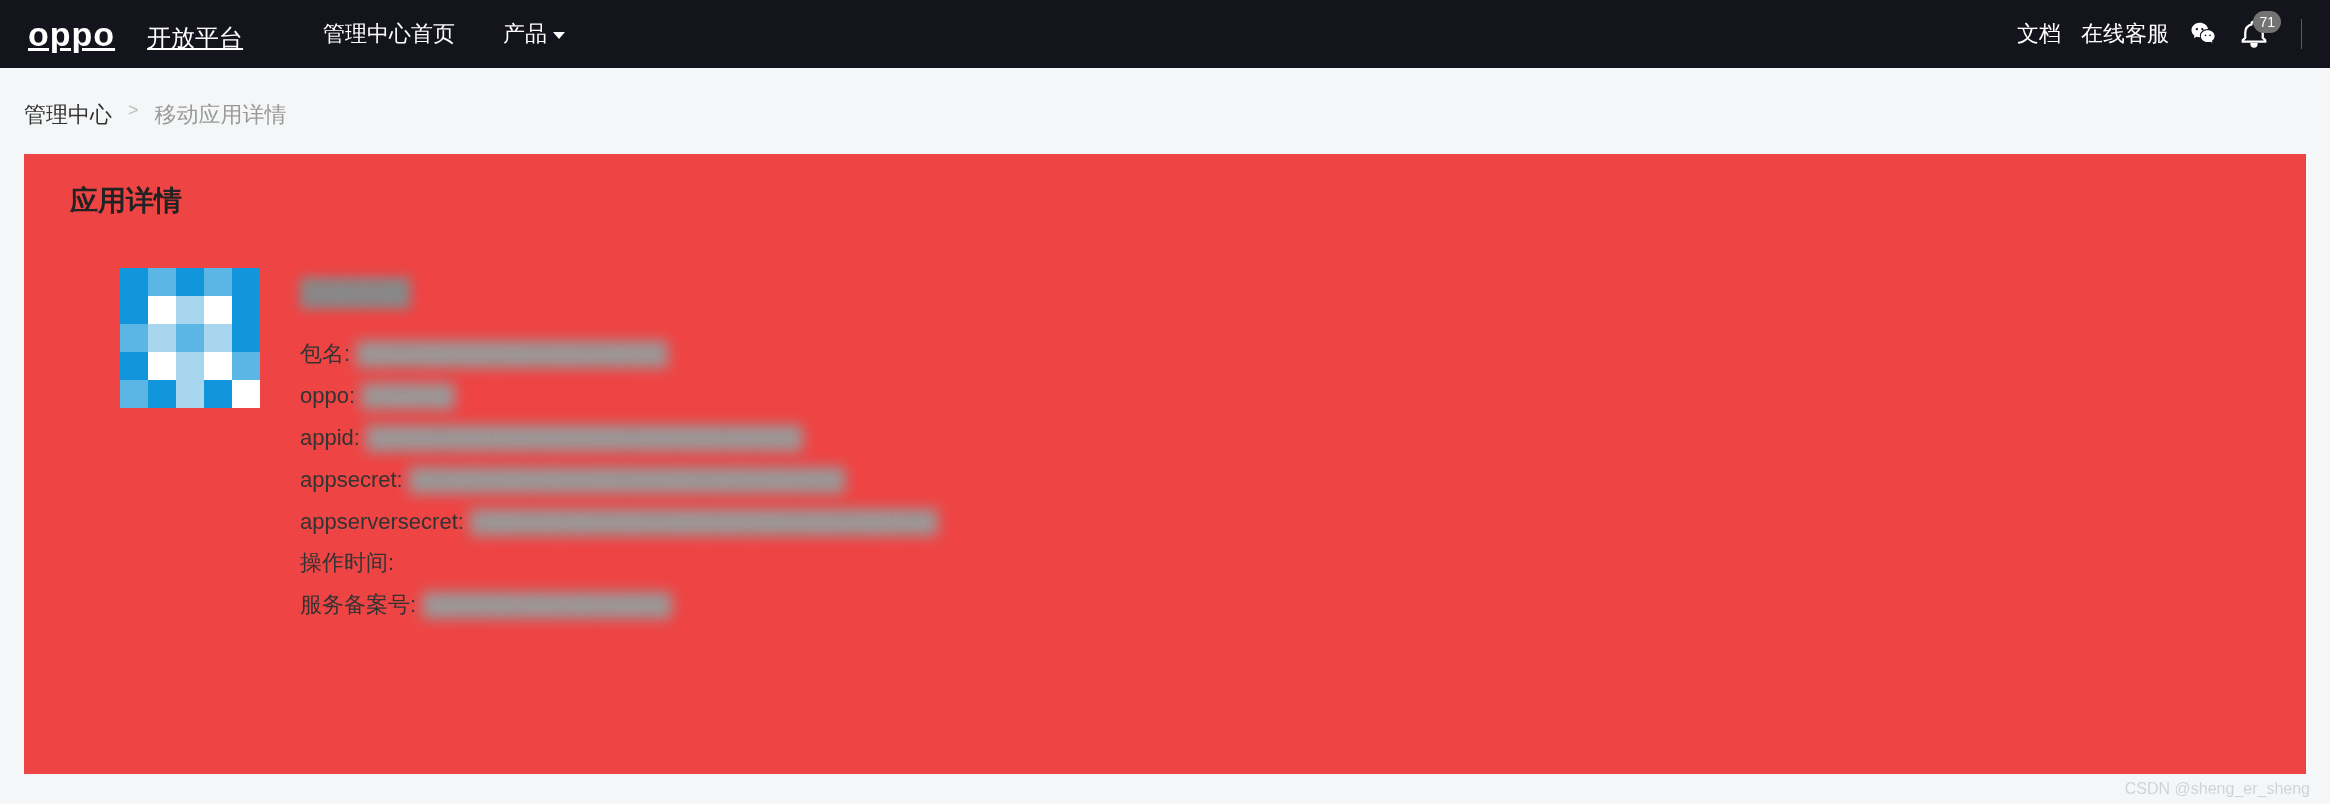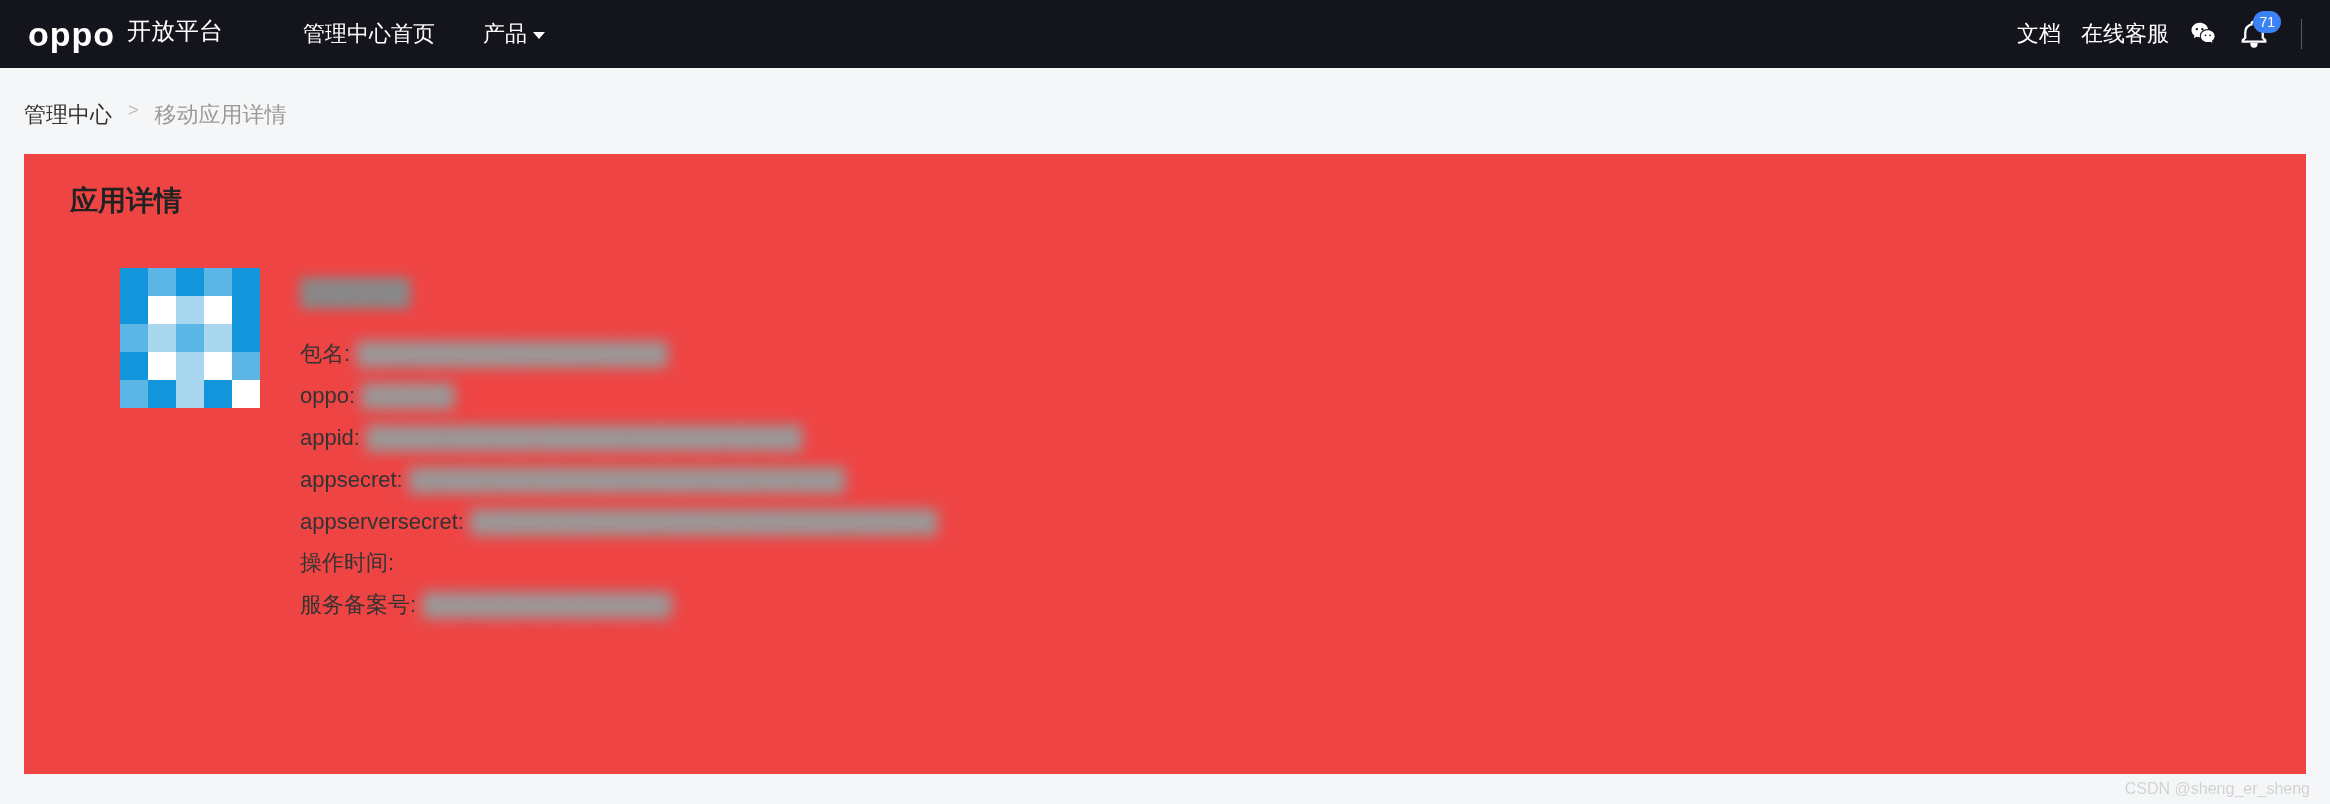--- a/index.html
+++ b/index.html
@@ -17,22 +17,23 @@
     .topbar {
       background: #13141c;
       height: 68px;
       display: flex;
       align-items: center;
       padding: 0 28px;
       color: #fff;
     }
     .logo-group {
       display: flex;
-      align-items: flex-start;
-      gap: 12px;
+      align-items: flex-end;
+      gap: 32px;
+      text-decoration: underline;
     }
     .logo-text {
       font-size: 34px;
       font-weight: 700;
       letter-spacing: 1px;
       font-family: Arial, sans-serif;
     }
     .platform-name {
       font-size: 24px;
       font-weight: 400;
@@ -70,21 +71,21 @@
       height: 30px;
       fill: #fff;
     }
     .icon-bell {
       position: relative;
     }
     .badge {
       position: absolute;
       top: -8px;
       right: -12px;
-      background: #3b82f6;
+      background: #737373;
       color: #fff;
       font-size: 14px;
       min-width: 26px;
       height: 22px;
       border-radius: 11px;
       display: flex;
       align-items: center;
       justify-content: center;
       padding: 0 6px;
     }

